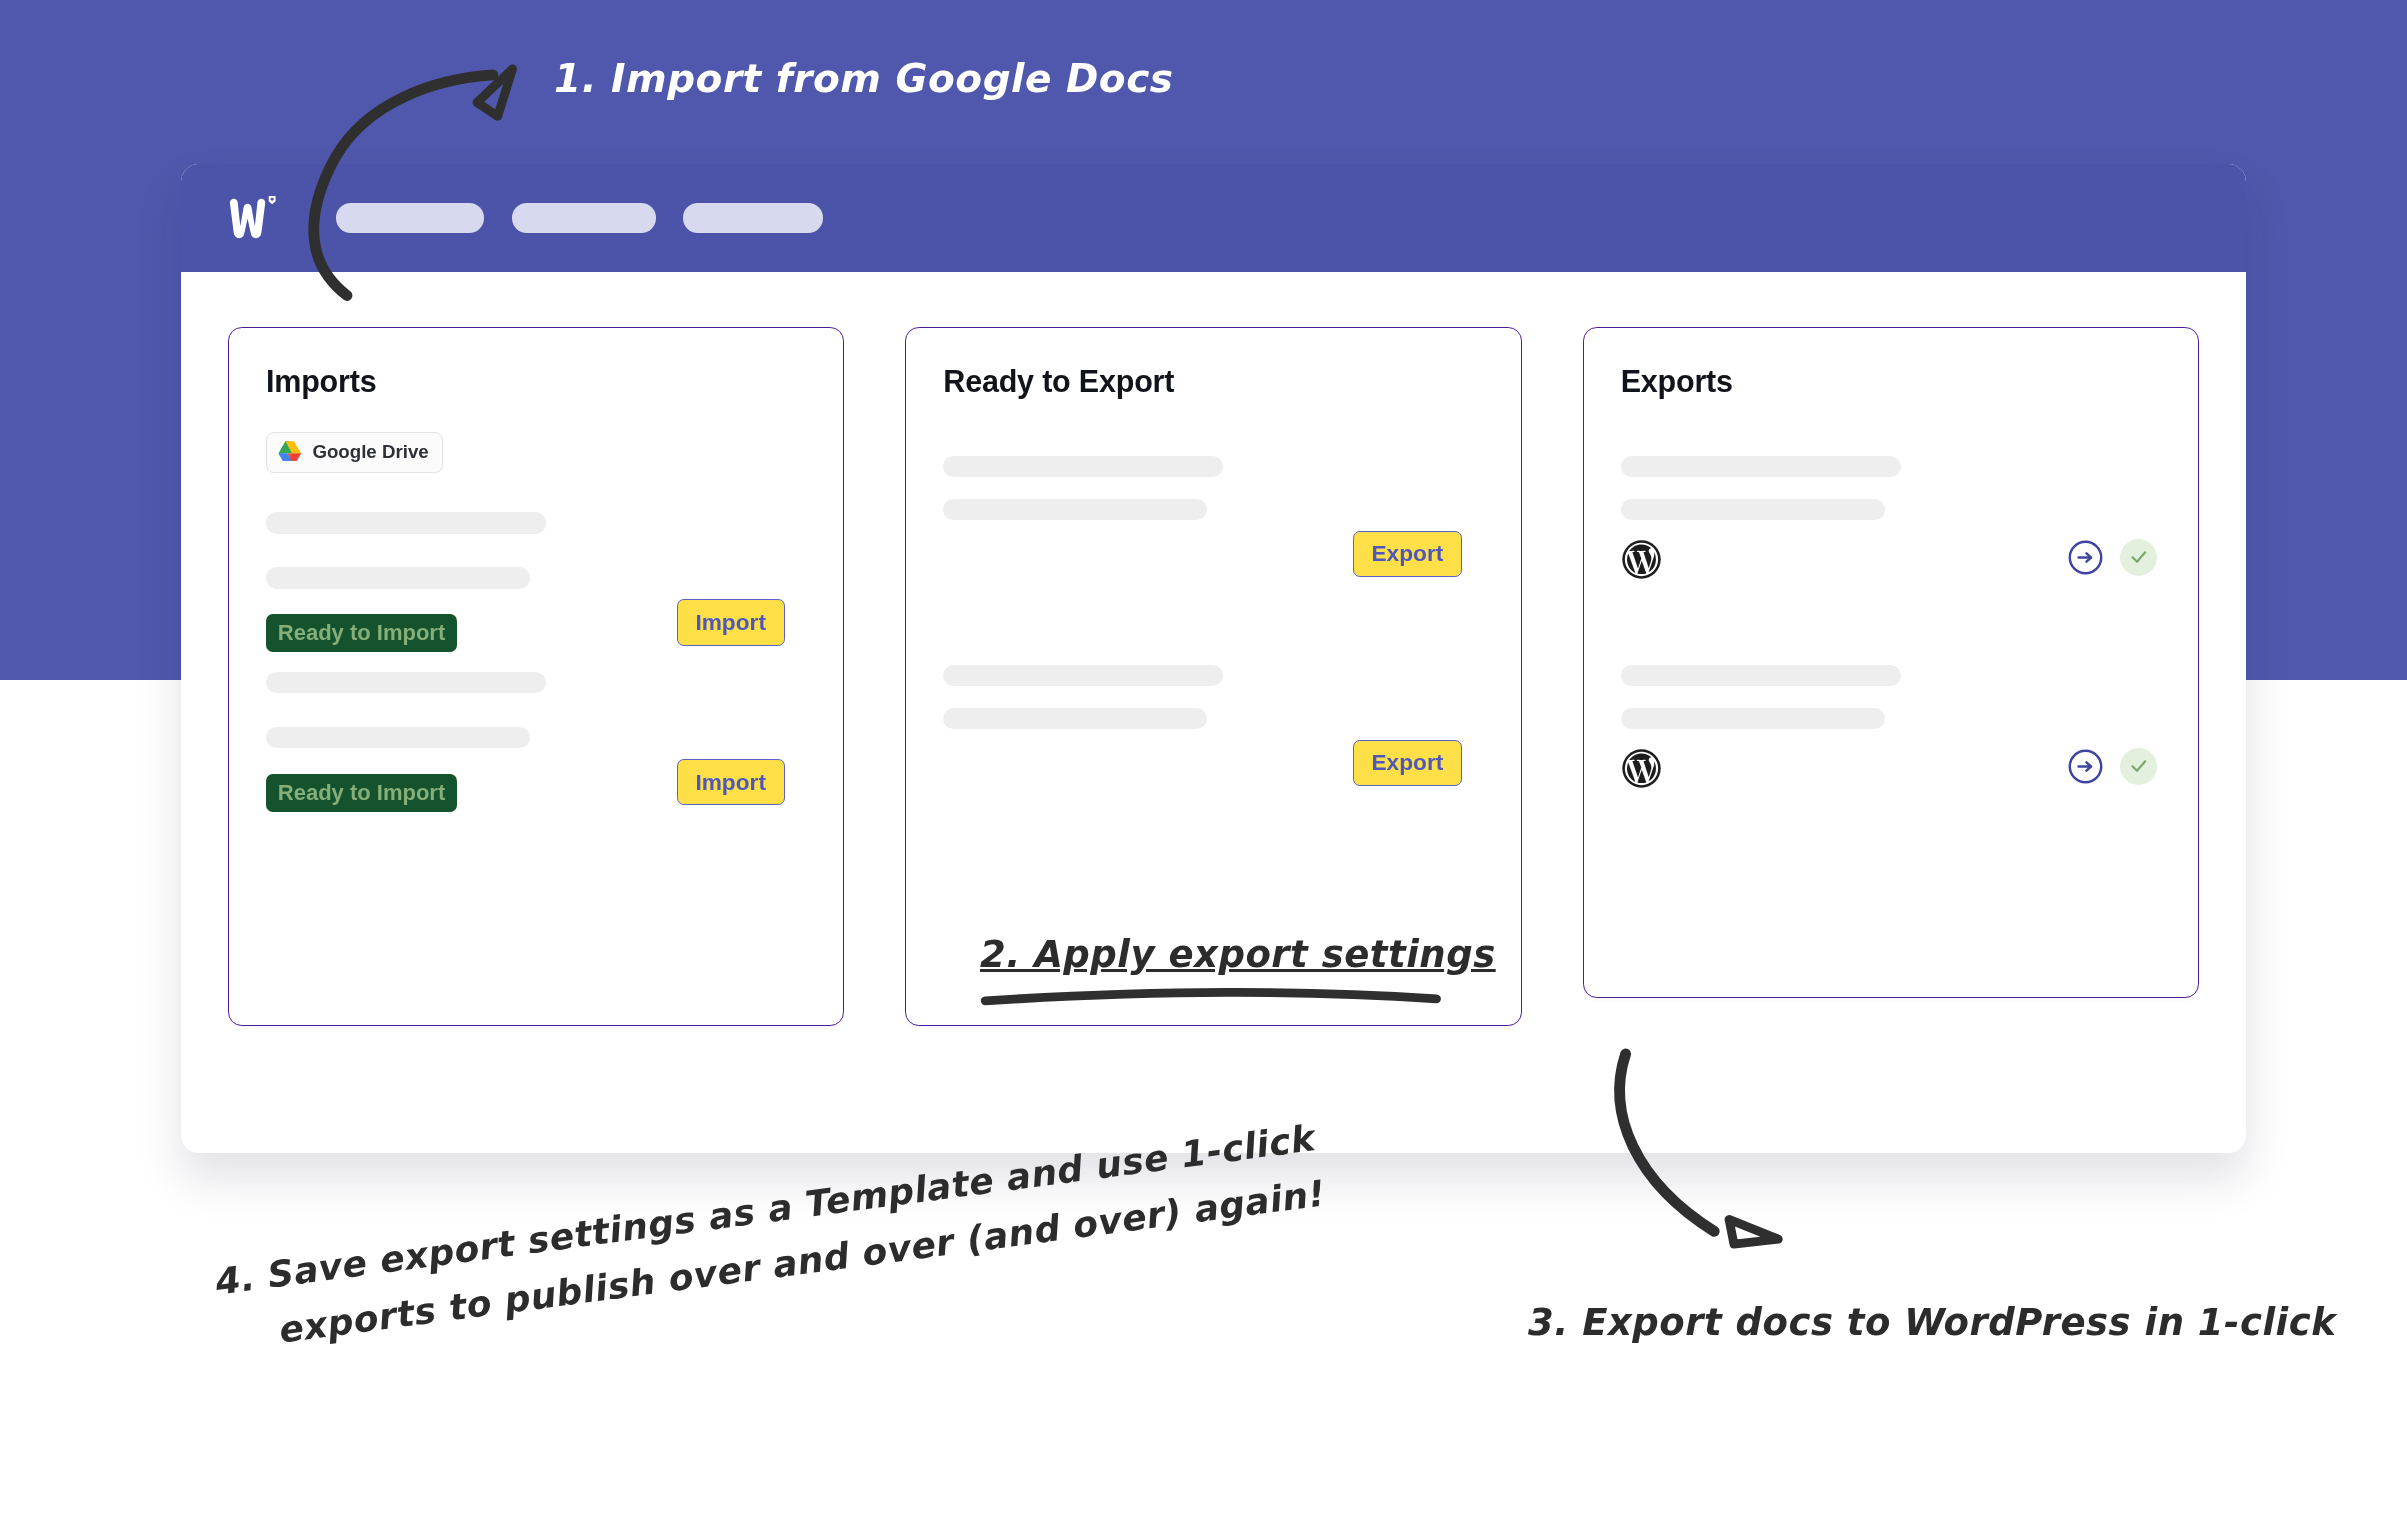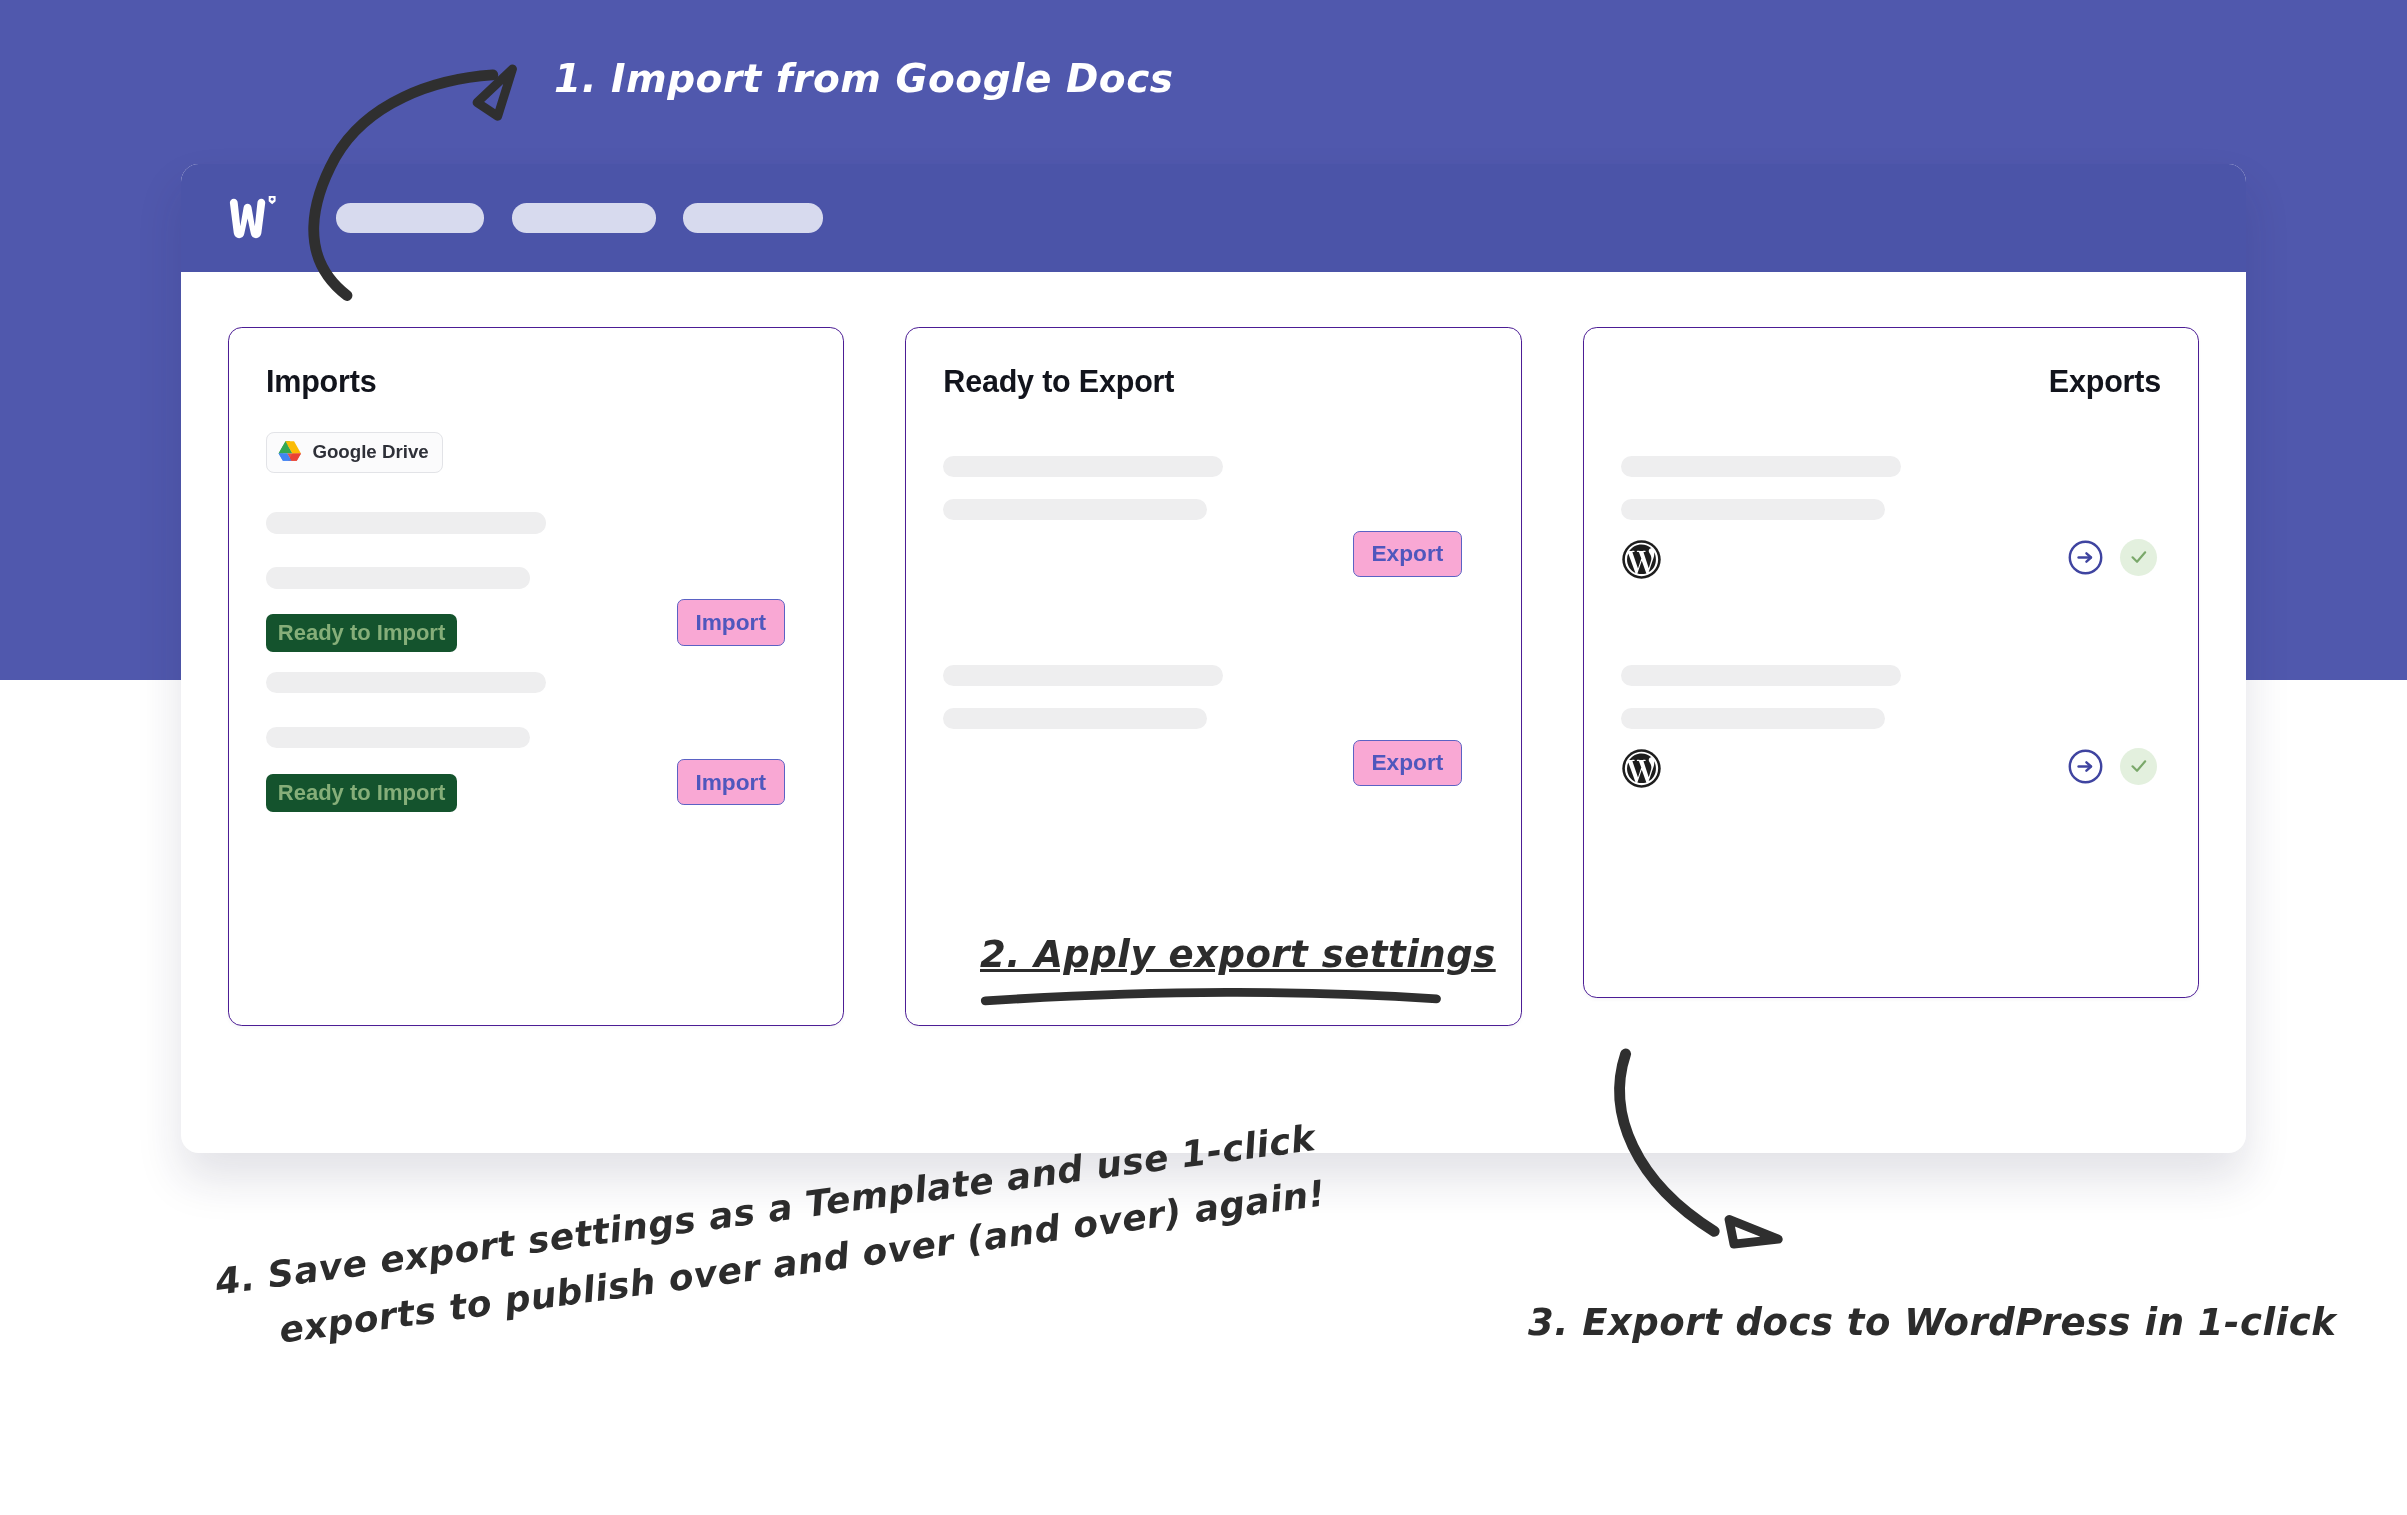--- a/index.html
+++ b/index.html
@@ -95,21 +95,21 @@
     background: #ffffff;
     border: 1px solid #4c1d95;
     border-radius: 13.8px;
     box-shadow: 0 2px 3.9px rgba(20, 24, 60, 0.035);
     box-sizing: border-box;
     padding: 37px 37px 29.6px 37px;
     position: relative;
   }
   .card-imports   { height: 699px; }
   .card-ready     { height: 699px; }
-  .card-exports   { height: 671px; text-align: right; }
+  .card-exports   { height: 671px; }
 
   .card-title {
     font-size: 30.5px;
     font-weight: 700;
     color: #12141c;
     letter-spacing: -0.2px;
     margin: 0 0 0 0;
     line-height: 1.1;
   }
 
@@ -147,21 +147,21 @@
     font-size: 22px;
     font-weight: 700;
     border-radius: 6.9px;
     padding: 7.9px 11.8px;
     line-height: 1;
   }
 
   .btn-outline {
     border: 1.6px solid #5b62c4;
     color: #4f57bd;
-    background: #f9a8d4;
+    background: #fde047;
     border-radius: 6.9px;
     font-size: 22.7px;
     font-weight: 600;
     font-family: "Liberation Sans", sans-serif;
     padding: 9.9px 17.7px;
     line-height: 1.1;
     cursor: pointer;
     white-space: nowrap;
   }
   .abs { position: absolute; }

